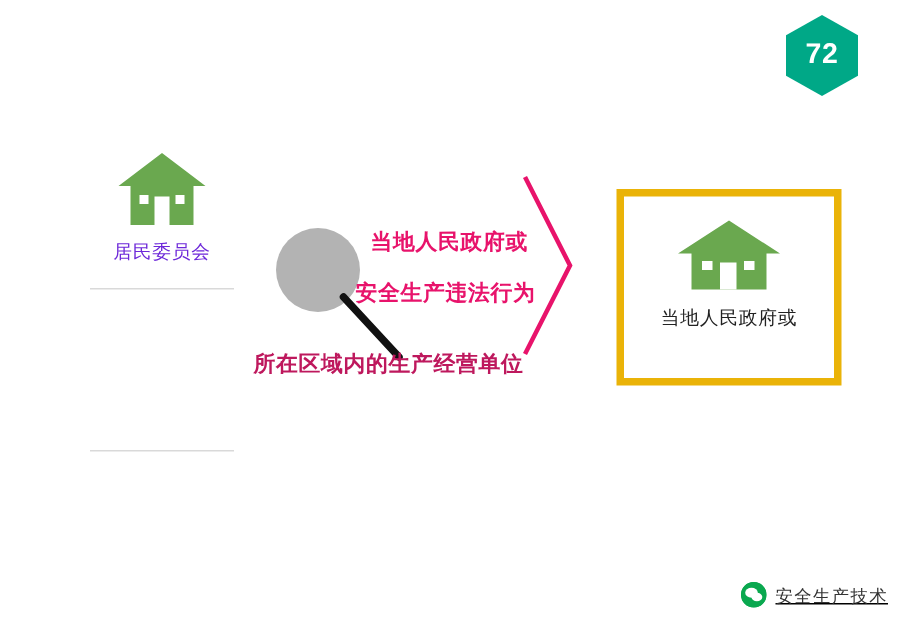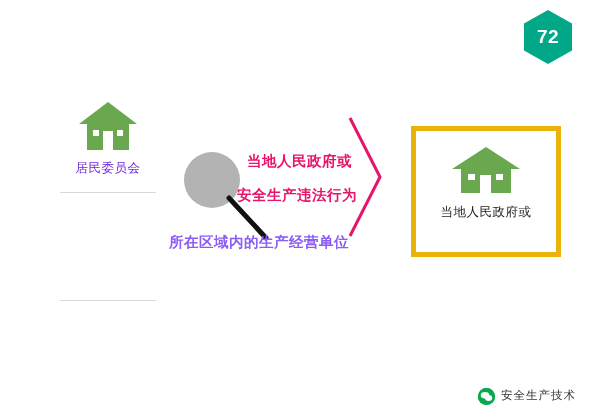--- a/index.html
+++ b/index.html
@@ -93,21 +93,21 @@
     font-size: 14.5px;
     letter-spacing: 0.5px;
     white-space: nowrap;
     font-family: "DejaVu Sans", sans-serif;
   }
   .red-text.line1 { left: 247px; top: 152px; }
   .red-text.line2 { left: 237px; top: 186px; }
 
   .black-text {
     position: absolute;
-    color: #8b5cf6;
+    color: #be185d;
     font-weight: bold;
     font-size: 14.5px;
     letter-spacing: 0.5px;
     white-space: nowrap;
     left: 169px;
     top: 233px;
     font-family: "DejaVu Sans", sans-serif;
   }
 
   
@@ -141,25 +141,26 @@
     font-size: 12.5px;
     color: #222222;
     letter-spacing: 0.5px;
     line-height: 22px;
     font-family: "DejaVu Sans", sans-serif;
   }
 
   
   .footer {
     position: absolute;
-    right: 24px;
+    right: 8px;
     bottom: 10px;
     display: flex;
-    align-items: flex-start;
+    align-items: flex-end;
     gap: 6px;
+    text-decoration: underline;
   }
   .footer-logo {
     width: 17px;
     height: 17px;
     border-radius: 50%;
     background: #0aa84f;
     position: relative;
     flex: none;
   }
   .footer-text {

